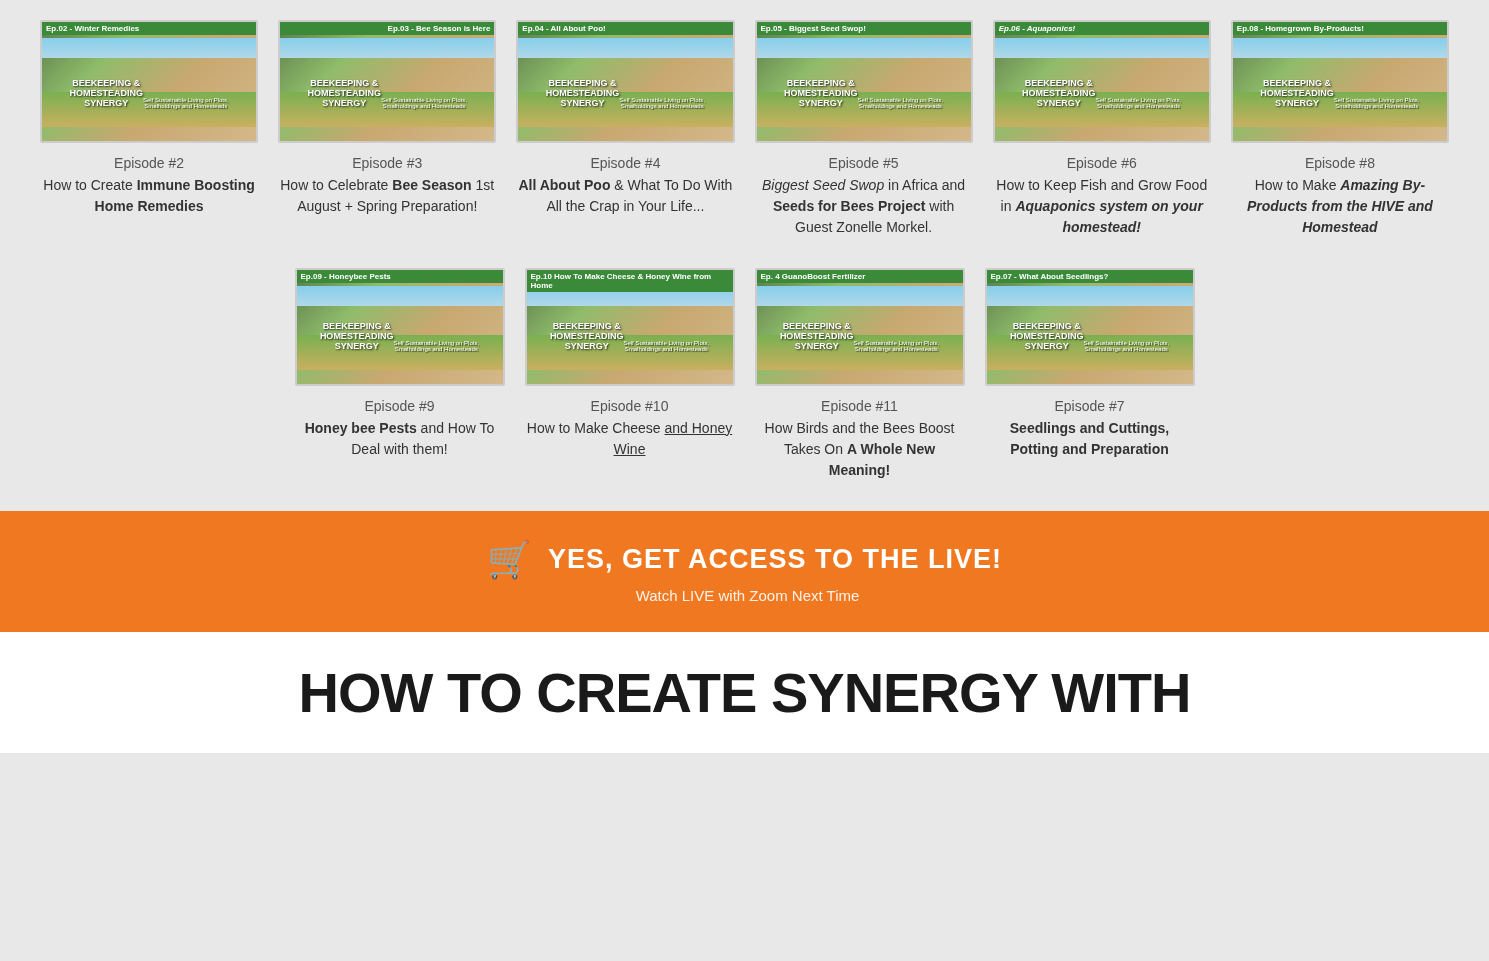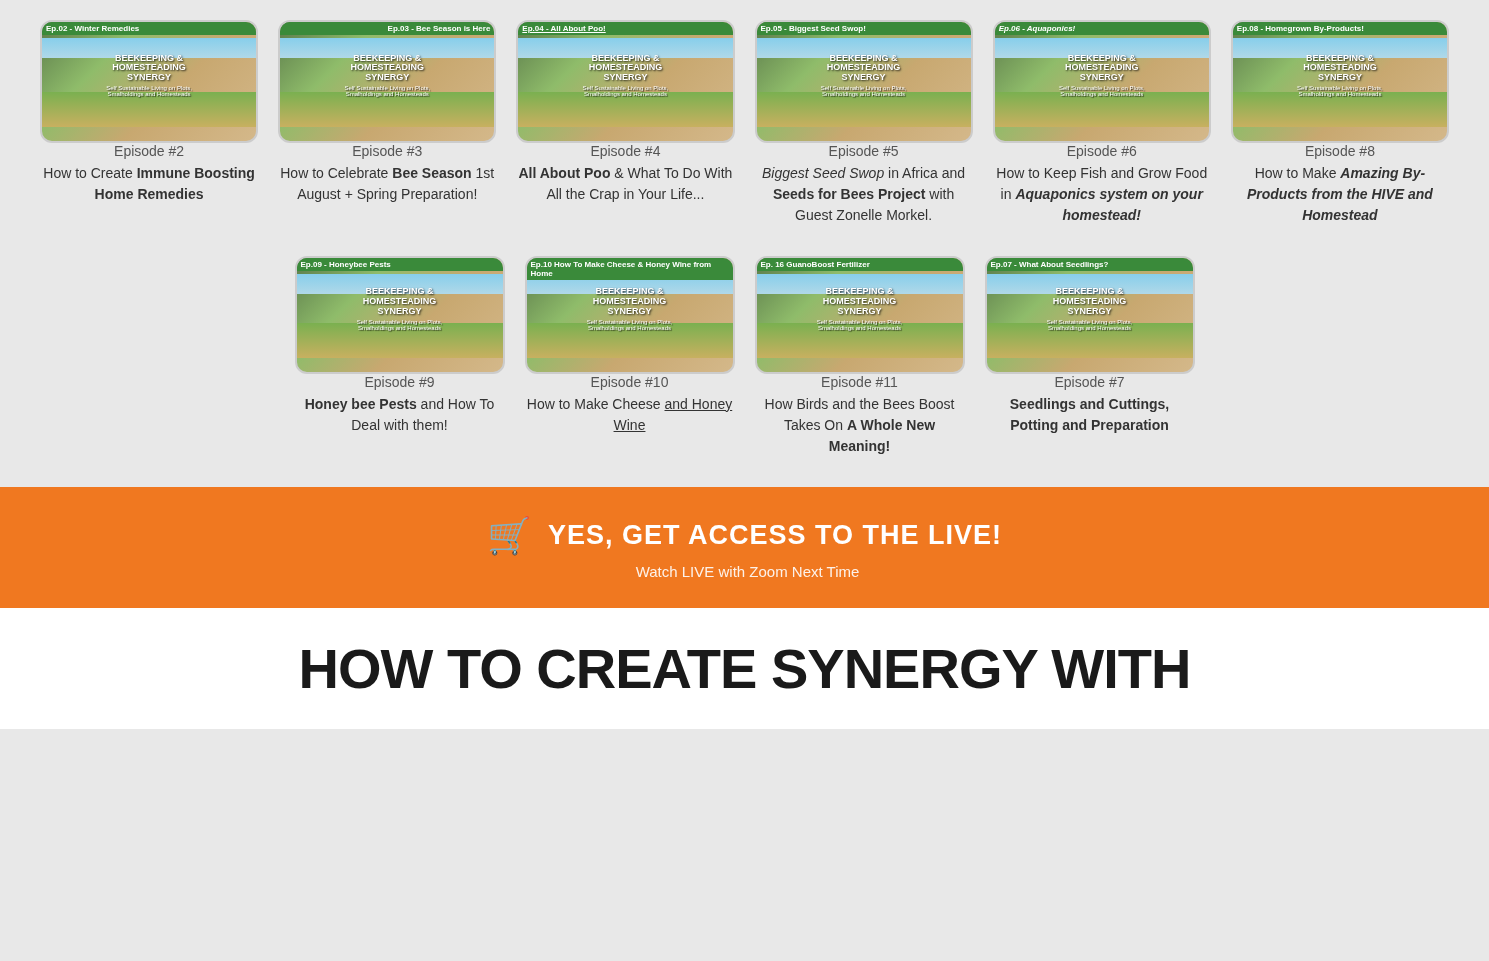--- a/index.html
+++ b/index.html
@@ -34,24 +34,24 @@
       flex-direction: column;
       align-items: center;
       text-align: center;
     }
 
     .episode-thumbnail {
       width: 100%;
       aspect-ratio: 16/9;
       background: linear-gradient(135deg, #5a7a4a 0%, #8fbc6a 30%, #c8a870 60%, #d4b88a 100%);
       border: 2px solid #ccc;
-      border-radius: 12px;
+      border-radius: 2px;
       position: relative;
       overflow: hidden;
-      margin-bottom: 0;
+      margin-bottom: 12px;
       padding-left: 36px;
     }
 
     .thumb-banner-top {
       position: absolute;
       top: 0;
       left: 0;
       right: 0;
       background: #2a7a2a;
       color: #fff;
@@ -61,22 +61,22 @@
       text-align: left;
     }
 
     .thumb-title-area {
       position: absolute;
       top: 18px;
       left: 0;
       right: 0;
       bottom: 30px;
       display: flex;
-      flex-direction: column;
-      align-items: center;
+      flex-direction: row;
+      align-items: flex-end;
       justify-content: center;
       padding: 2px;
     }
 
     .thumb-main-title {
       color: #fff;
       font-size: 9px;
       font-weight: 900;
       text-align: center;
       line-height: 1.1;
@@ -205,21 +205,21 @@
 Smalholdings and Homesteads</div>
           </div>
         </div>
         <div class="episode-number">Episode #3</div>
         <div class="episode-description">How to Celebrate <strong>Bee Season</strong> 1st August + Spring Preparation!</div>
       </div>
       <div class="episode-card">
         <div class="episode-thumbnail">
           <div class="thumb-sky"></div>
           <div class="thumb-bg-landscape"></div>
-          <div class="thumb-banner-top" style="background: rgb(58, 138, 58); text-decoration: underline;">Ep.04 - All About Poo!</div>
+          <div class="thumb-banner-top" style="background: rgb(58, 138, 58);">Ep.04 - All About Poo!</div>
           <div class="thumb-title-area">
             <div class="thumb-main-title" style="white-space: pre-line;">BEEKEEPING &amp;
 HOMESTEADING
 SYNERGY</div>
             <div class="thumb-subtitle" style="white-space: pre-line;">Self Sustainable Living on Plots,
 Smalholdings and Homesteads</div>
           </div>
         </div>
         <div class="episode-number">Episode #4</div>
         <div class="episode-description"><strong>All About Poo</strong> &amp; What To Do With All the Crap in Your Life...</div>
@@ -304,21 +304,21 @@
 Smalholdings and Homesteads</div>
           </div>
         </div>
         <div class="episode-number">Episode #10</div>
         <div class="episode-description">How to Make Cheese <u>and Honey Wine</u></div>
       </div>
       <div class="episode-card">
         <div class="episode-thumbnail">
           <div class="thumb-sky"></div>
           <div class="thumb-bg-landscape"></div>
-          <div class="thumb-banner-top" style="background: rgb(58, 138, 58);">Ep. 16 GuanoBoost Fertilizer</div>
+          <div class="thumb-banner-top" style="background: rgb(58, 138, 58);">Ep. 4 GuanoBoost Fertilizer</div>
           <div class="thumb-title-area">
             <div class="thumb-main-title" style="white-space: pre-line;">BEEKEEPING &amp;
 HOMESTEADING
 SYNERGY</div>
             <div class="thumb-subtitle" style="white-space: pre-line;">Self Sustainable Living on Plots,
 Smalholdings and Homesteads</div>
           </div>
         </div>
         <div class="episode-number">Episode #11</div>
         <div class="episode-description">How Birds and the Bees Boost Takes On <strong>A Whole New Meaning!</strong></div>

